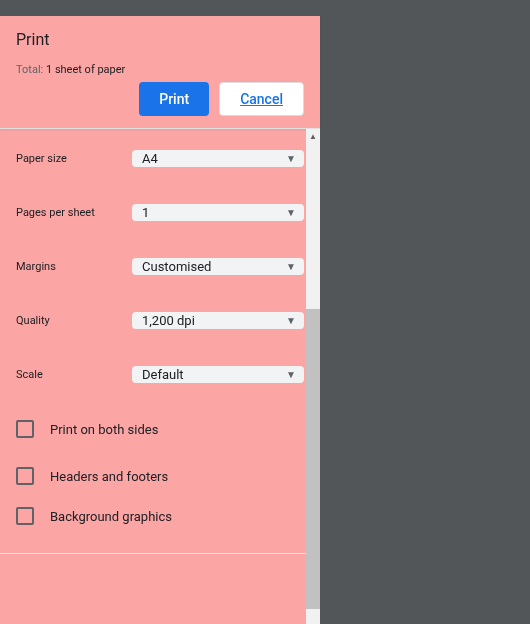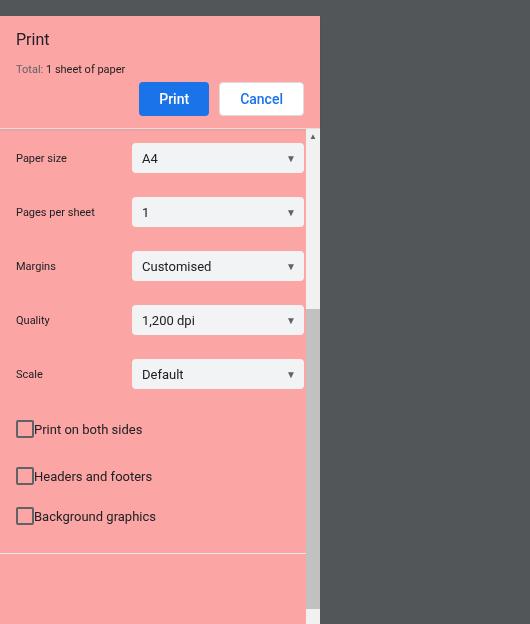--- a/index.html
+++ b/index.html
@@ -60,20 +60,21 @@
   }
   .btn-primary {
     background: #1a73e8;
     color: #fff;
     border: none;
   }
   .btn-secondary {
     background: #fff;
     color: #1a73e8;
     border: 1px solid #dadce0;
+    text-decoration: underline;
   }
   .scroll {
     position: relative;
     flex: 1;
     overflow: hidden;
   }
   .scroll-inner {
     padding: 12px 16px 0 16px;
   }
   .row {
@@ -82,39 +83,40 @@
     min-height: 34px;
     margin-bottom: 20px;
   }
   .row-label {
     width: 116px;
     font-size: 11px;
     color: #202124;
   }
   .select {
     flex: 1;
-    height: 30px;
+    height: 17px;
     background: #f1f3f4;
     border: none;
     border-radius: 4px;
     display: flex;
     align-items: center;
     justify-content: space-between;
     padding: 0 8px 0 10px;
     font-size: 13px;
     color: #202124;
     cursor: pointer;
   }
   .select .chev {
     color: #5f6368;
     font-size: 10px;
   }
   .check-row {
     display: flex;
     align-items: center;
+    gap: 16px;
     min-height: 22px;
     margin-bottom: 14px;
   }
   .check-row.first { margin-top: 2px; }
   .checkbox {
     width: 18px;
     height: 18px;
     border: 2px solid #5f6368;
     border-radius: 2px;
     cursor: pointer;

